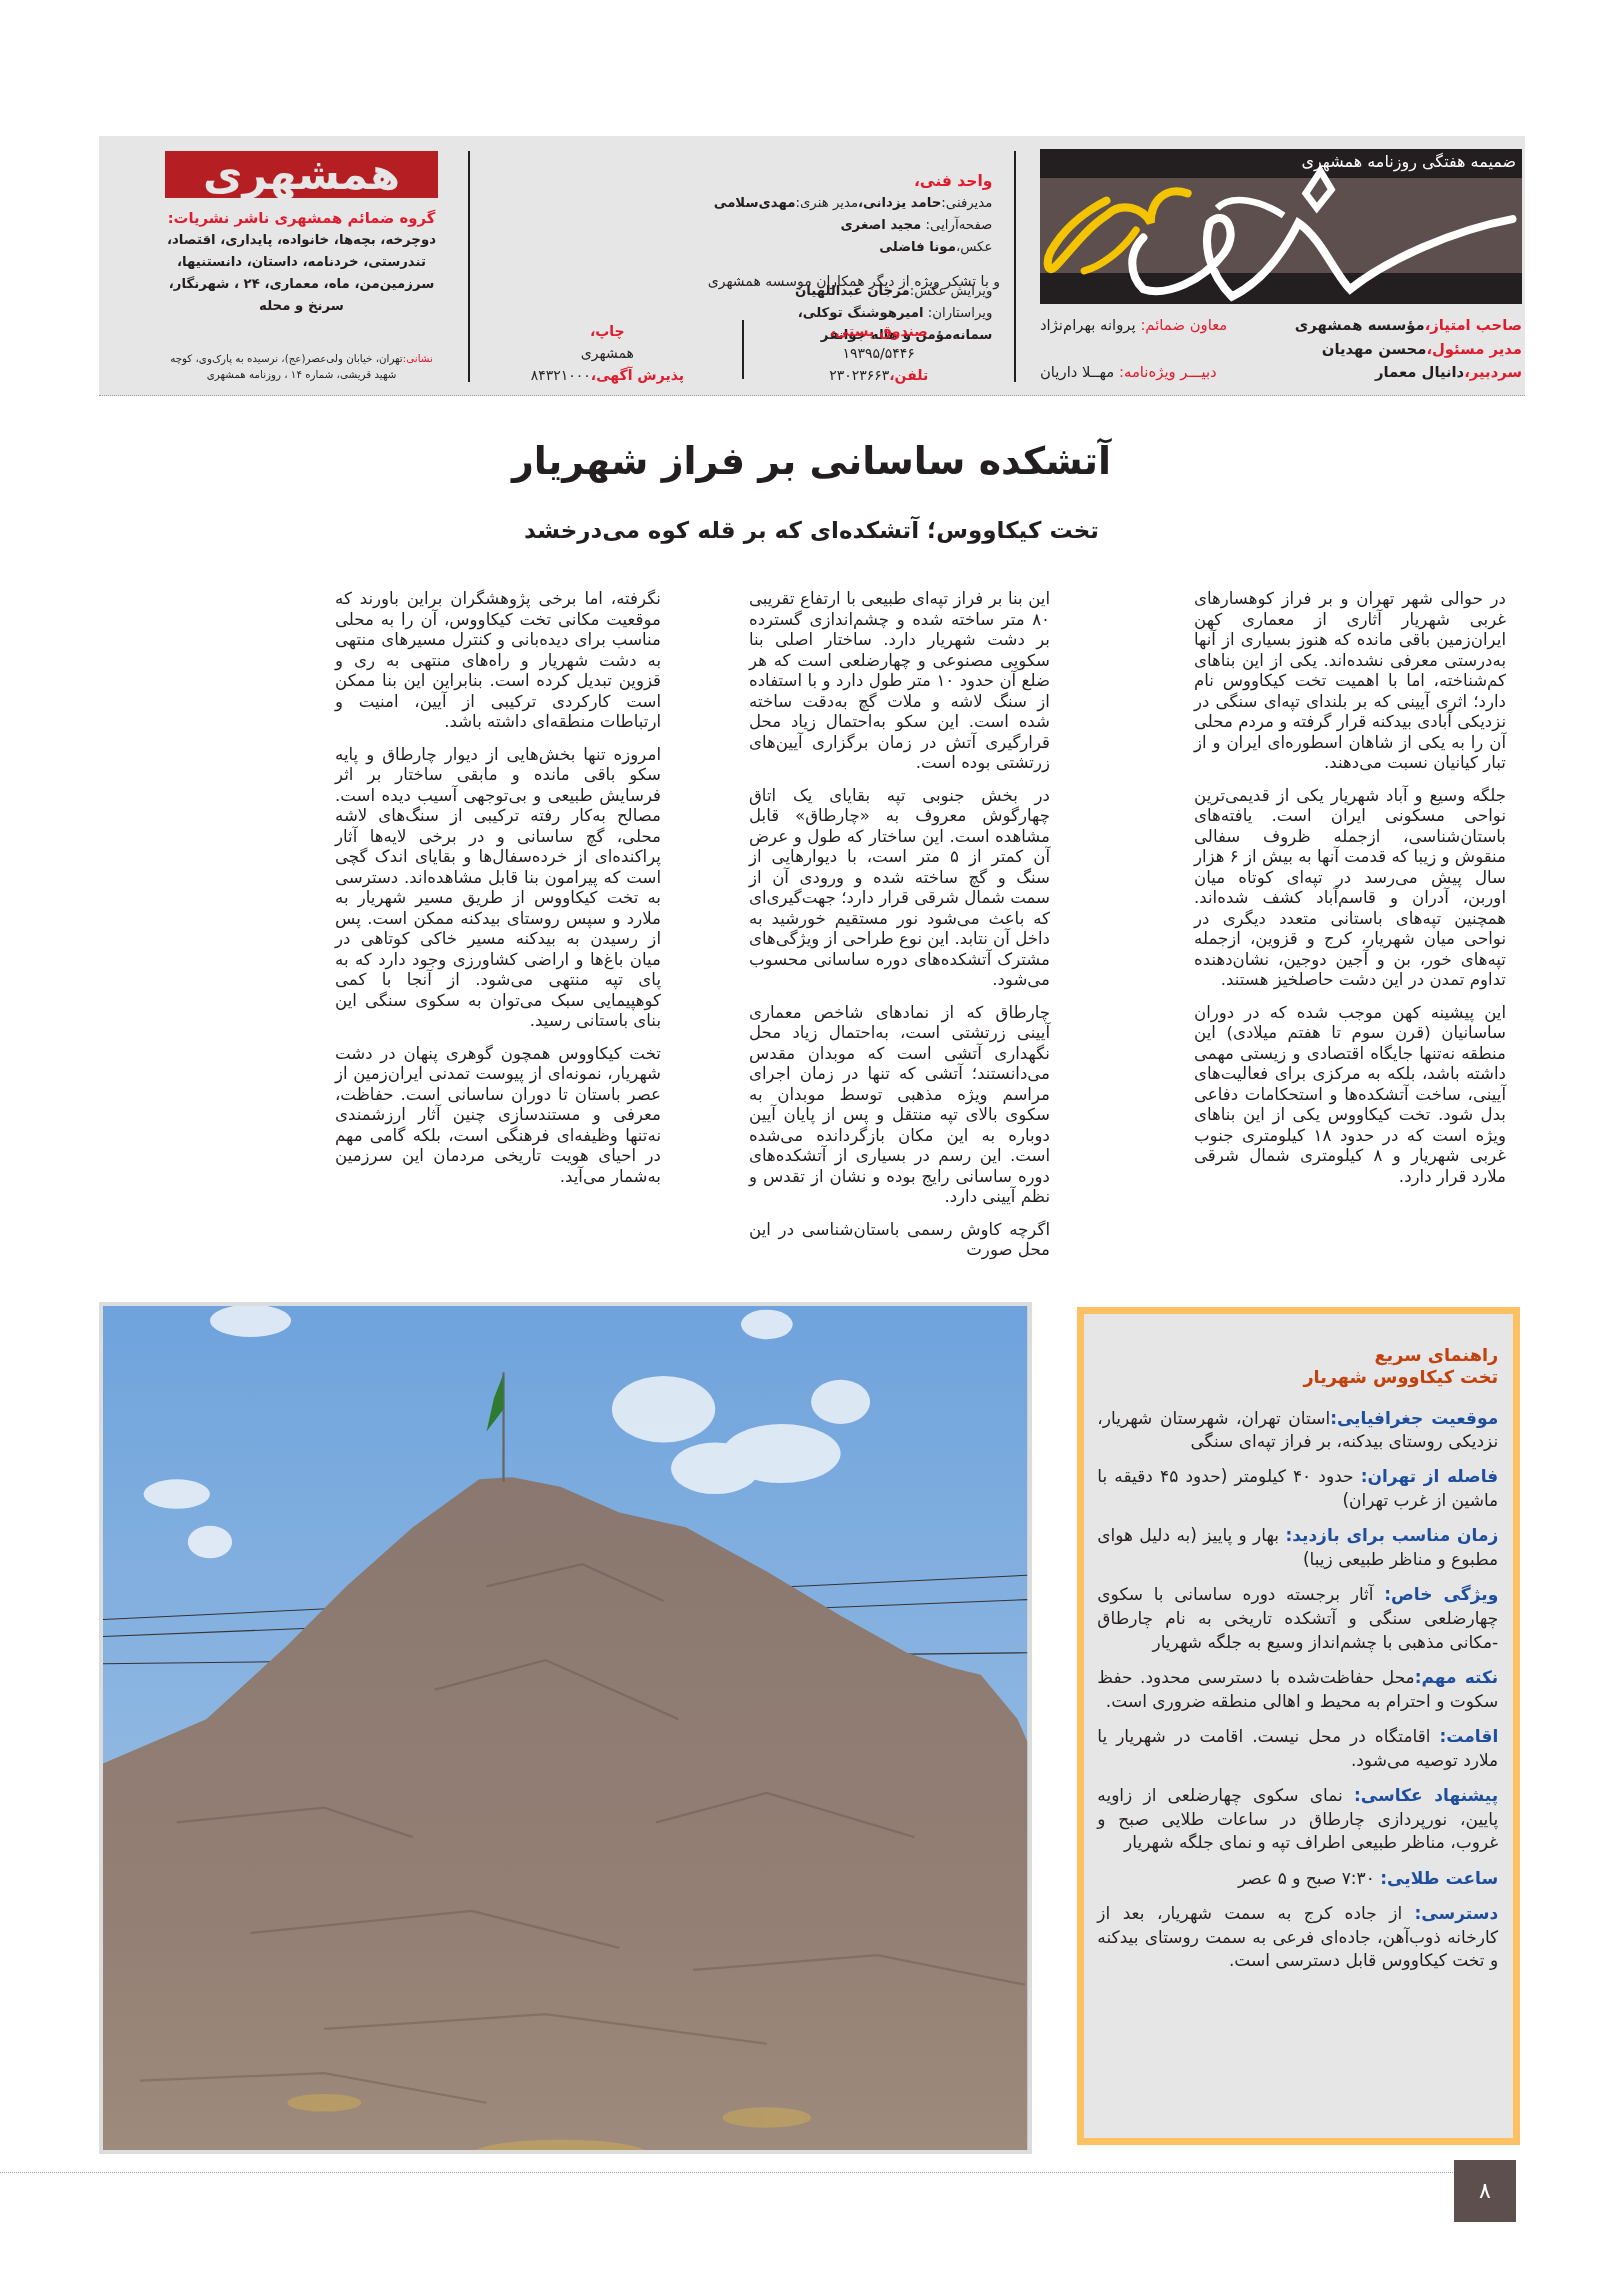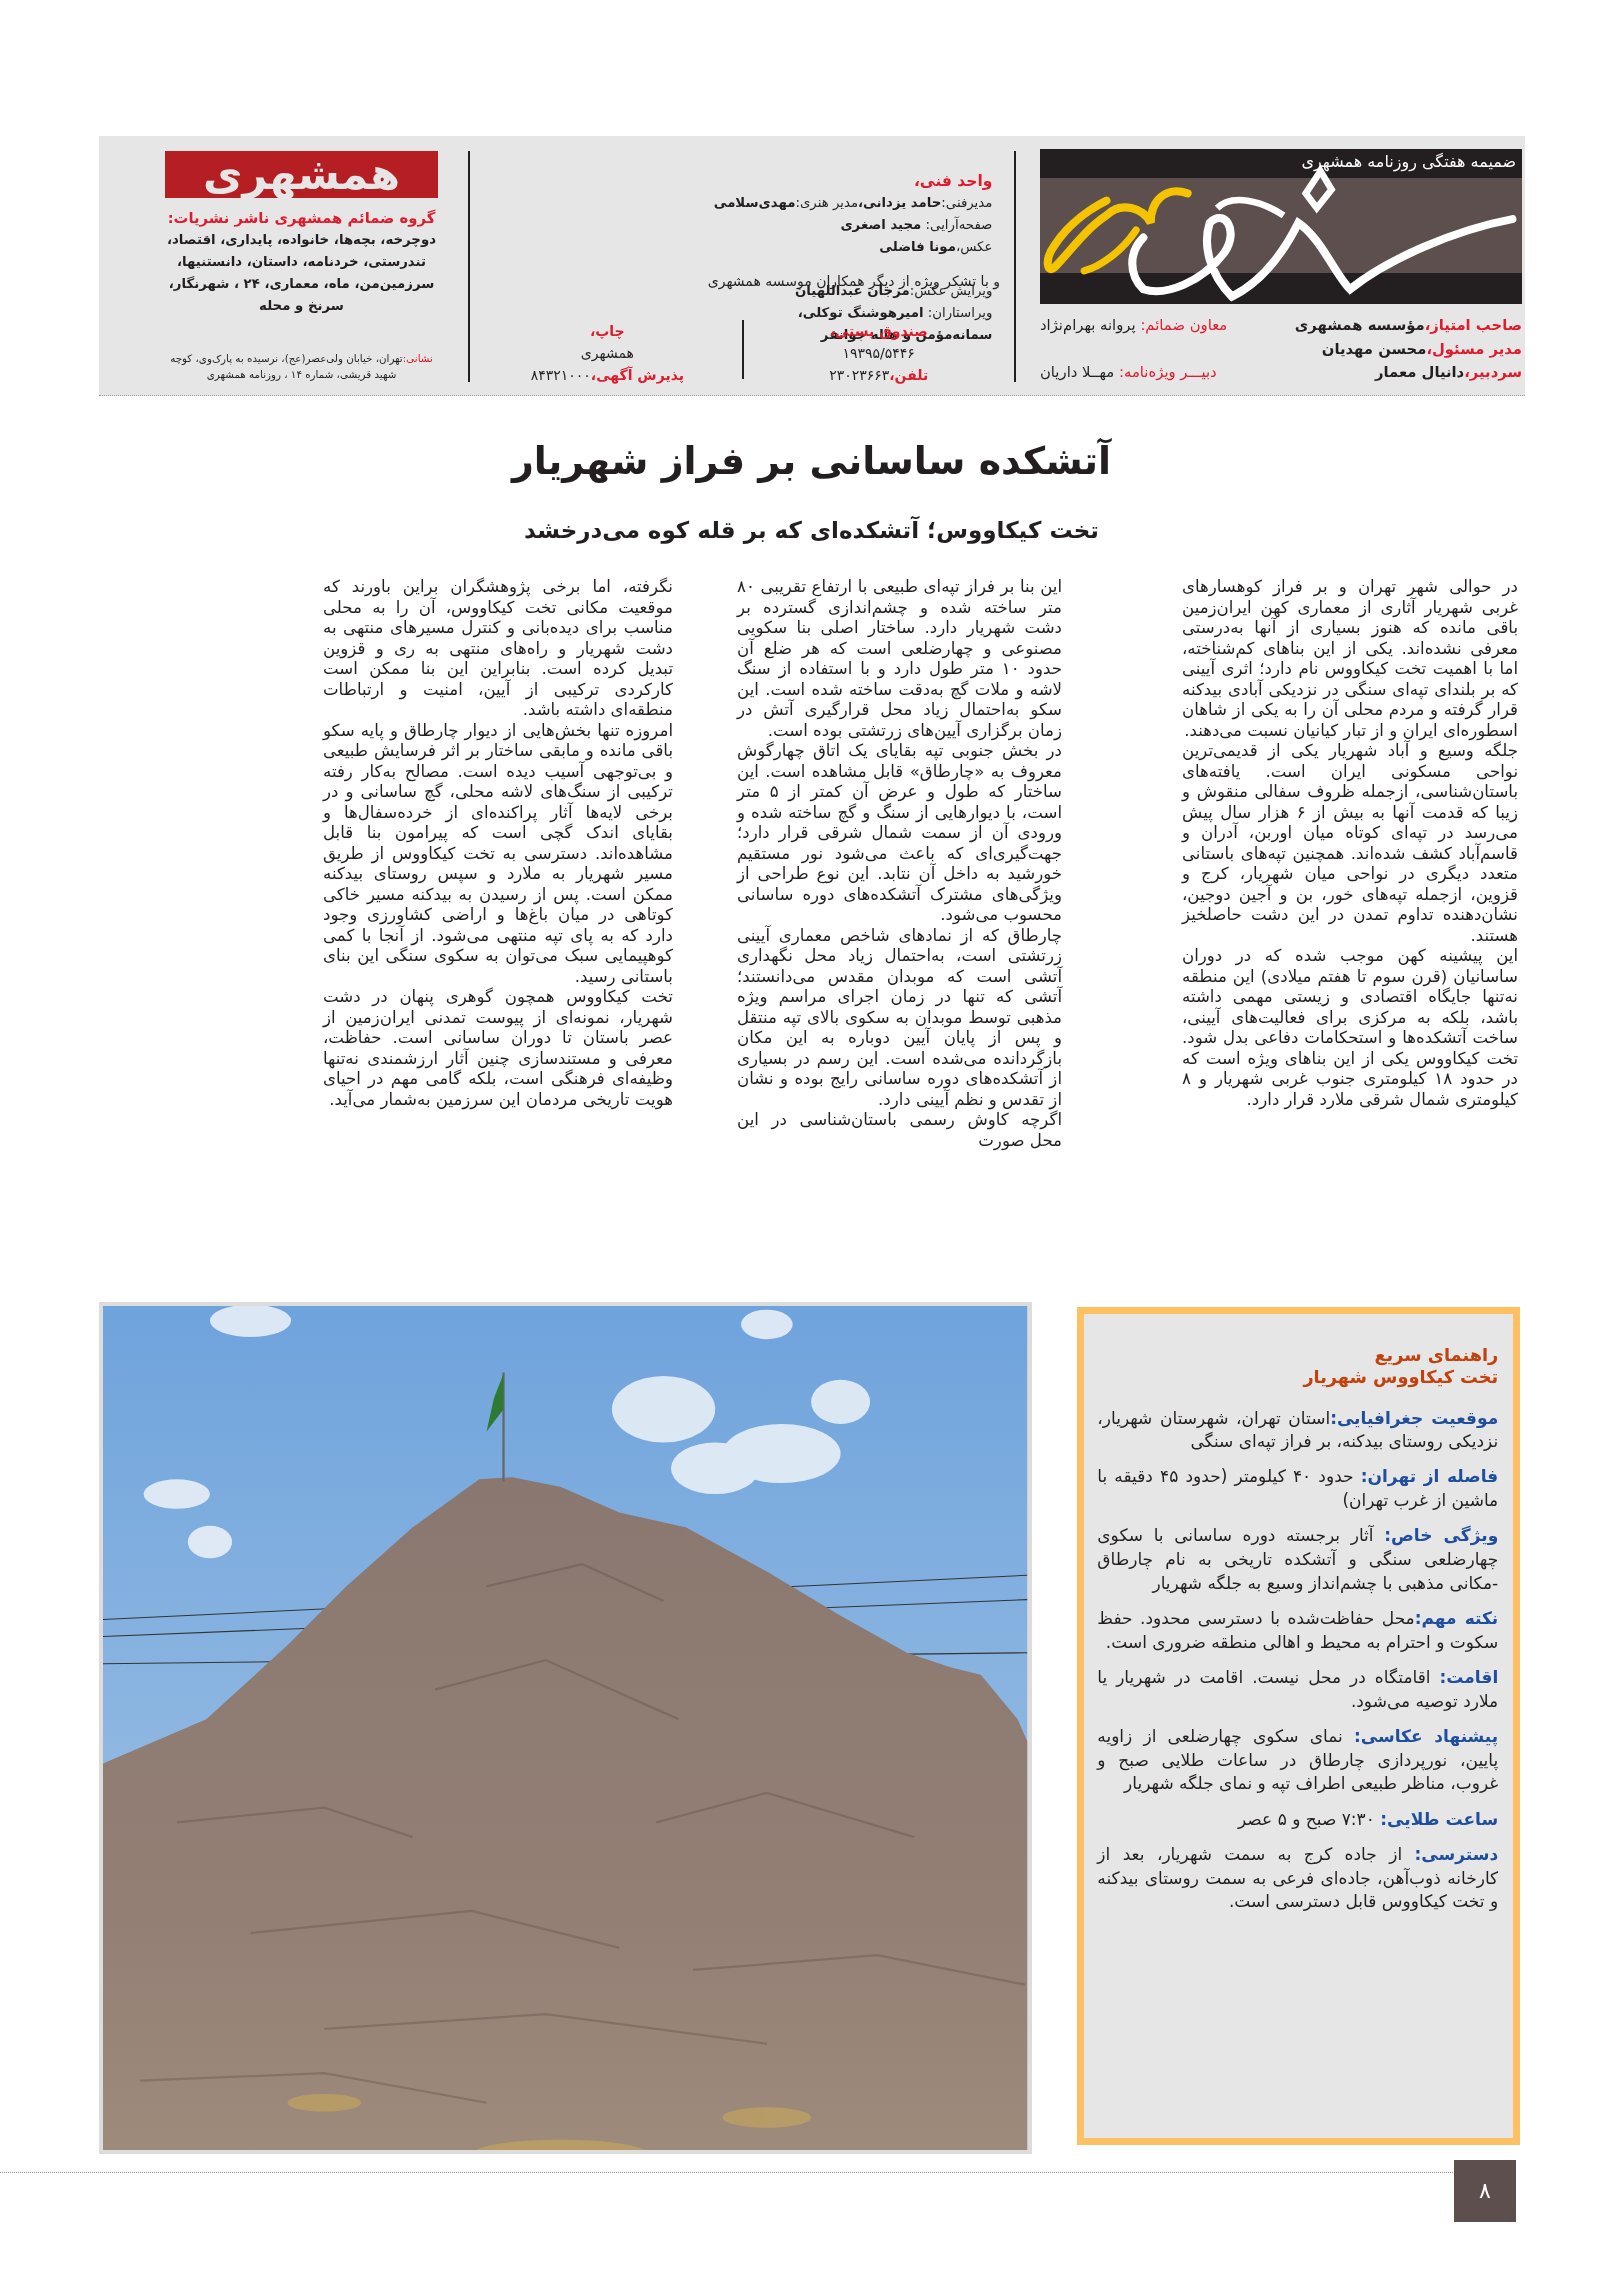--- a/index.html
+++ b/index.html
@@ -77,21 +77,21 @@
     position: absolute; left: 0; right: 0; top: 516px;
     text-align: center; font-weight: bold; font-size: 23px; line-height: 29.5px;
   }
 
   
   .col-text {
     position: absolute; top: 577px;
     font-size: 16.6px; line-height: 20.5px;
     text-align: justify;
   }
-  .col-text p { margin: 0; }
+  .col-text p { margin: 12px; }
   .col-1 { right: 105px; width: 336px; }
   .col-2 { right: 561px; width: 325px; }
   .col-3 { right: 950px; width: 350px; }
 
   
   .guide {
     position: absolute; right: 103px; top: 1307px; width: 443px; height: 838px;
     background: #e6e6e7;
     border: 7.4px solid #fdc164;
     padding: 29.5px 14.8px 14.8px 13.3px;
@@ -214,20 +214,21 @@
   <p>تخت کیکاووس همچون گوهری پنهان در دشت شهریار، نمونه‌ای از پیوست تمدنی ایران‌زمین از عصر باستان تا دوران ساسانی است. حفاظت، معرفی و مستندسازی چنین آثار ارزشمندی نه‌تنها وظیفه‌ای فرهنگی است، بلکه گامی مهم در احیای هویت تاریخی مردمان این سرزمین به‌شمار می‌آید.</p>
 </div>
 
 <aside class="guide">
   <div class="guide-title">
     <div>راهنمای سریع</div>
     <div>تخت کیکاووس شهریار</div>
   </div>
   <div class="guide-item"><span class="k">موقعیت جغرافیایی:</span><span>استان تهران، شهرستان شهریار، نزدیکی روستای بیدکنه، بر فراز تپه‌ای سنگی</span></div>
   <div class="guide-item"><span class="k">فاصله از تهران:</span> <span>حدود ۴۰ کیلومتر (حدود ۴۵ دقیقه با ماشین از غرب تهران)</span></div>
+  <div class="guide-item"><span class="k">زمان مناسب برای بازدید:</span> <span>بهار و پاییز (به دلیل هوای مطبوع و مناظر طبیعی زیبا)</span></div>
   <div class="guide-item"><span class="k">ویژگی خاص:</span> <span>آثار برجسته دوره ساسانی با سکوی چهارضلعی سنگی و آتشکده تاریخی به نام چارطاق -مکانی مذهبی با چشم‌انداز وسیع به جلگه شهریار</span></div>
   <div class="guide-item"><span class="k">نکته مهم:</span><span>محل حفاظت‌شده با دسترسی محدود. حفظ سکوت و احترام به محیط و اهالی منطقه ضروری است.</span></div>
   <div class="guide-item"><span class="k">اقامت:</span> <span>اقامتگاه در محل نیست. اقامت در شهریار یا ملارد توصیه می‌شود.</span></div>
   <div class="guide-item"><span class="k">پیشنهاد عکاسی:</span> <span>نمای سکوی چهارضلعی از زاویه پایین، نورپردازی چارطاق در ساعات طلایی صبح و غروب، مناظر طبیعی اطراف تپه و نمای جلگه شهریار</span></div>
   <div class="guide-item"><span class="k">ساعت طلایی:</span> <span>۷:۳۰ صبح و ۵ عصر</span></div>
   <div class="guide-item"><span class="k">دسترسی:</span> <span>از جاده کرج به سمت شهریار، بعد از کارخانه ذوب‌آهن، جاده‌ای فرعی به سمت روستای بیدکنه و تخت کیکاووس قابل دسترسی است.</span></div>
 </aside>
 
 <figure class="photo">
   <svg viewBox="0 0 1253 1143" preserveAspectRatio="none" aria-hidden="true">

